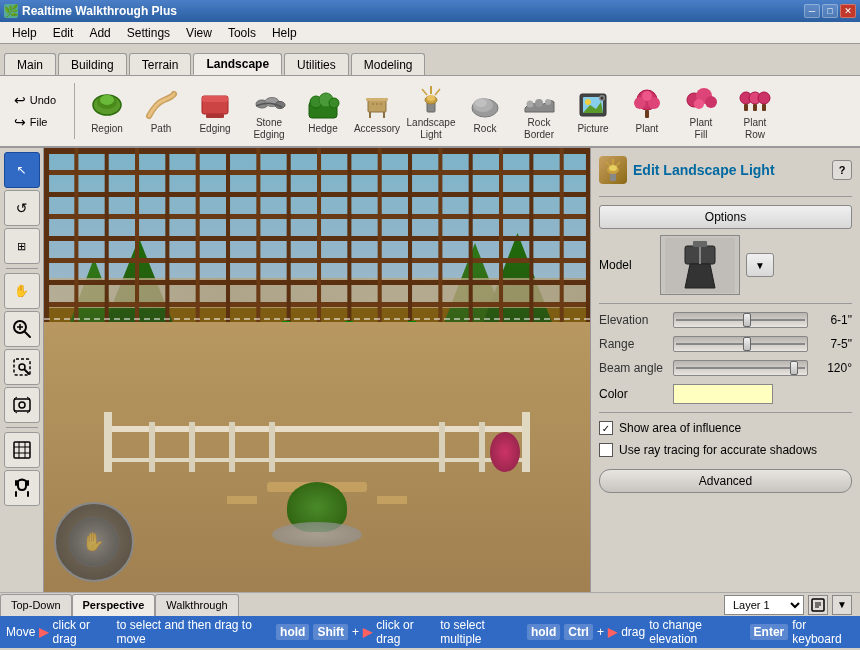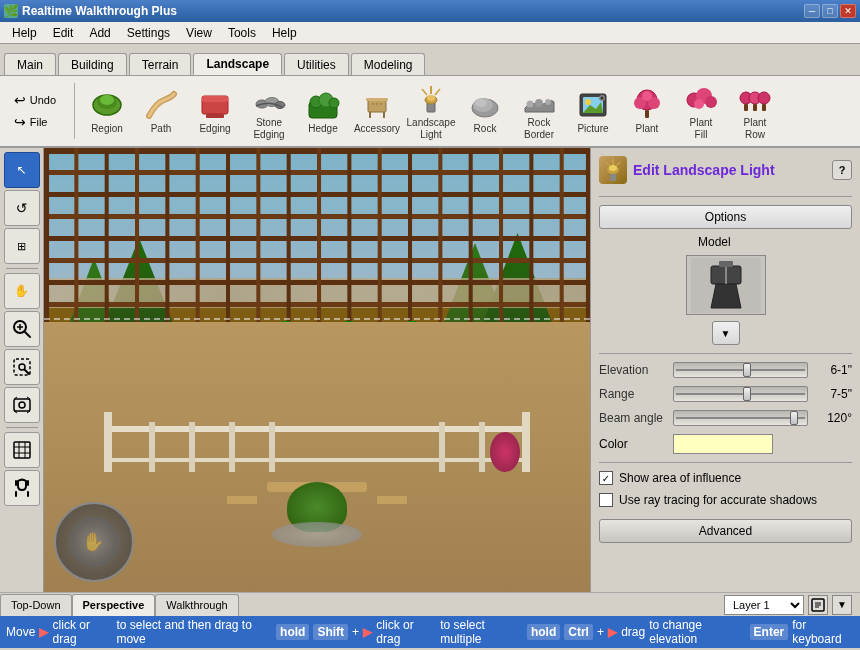--- a/index.html
+++ b/index.html
@@ -212,21 +212,21 @@
       background: linear-gradient(135deg, #c8a060, #8B6914);
       border-radius: 4px;
       display: flex;
       align-items: center;
       justify-content: center;
       font-size: 16px;
     }
     #panel-title {
       font-size: 14px;
       font-weight: bold;
-      color: #6d28d9;
+      color: #0369a1;
     }
     #panel-help {
       width: 20px;
       height: 20px;
       border: 1px solid #888;
       background: #e0dcd8;
       border-radius: 3px;
       display: flex;
       align-items: center;
       justify-content: center;
@@ -245,21 +245,20 @@
       text-align: center;
       cursor: pointer;
       font-size: 12px;
     }
 
     
     #model-row {
       display: flex;
       align-items: center;
       gap: 6px;
-      flex-direction: column;
     }
     #model-label { width: 55px; font-size: 12px; }
     #model-preview {
       width: 80px;
       height: 60px;
       background: #c8c4c0;
       border: 1px solid #888;
       display: flex;
       align-items: center;
       justify-content: center;
@@ -351,21 +350,21 @@
     }
     .check-box.checked { color: #000; }
     .check-label { font-size: 12px; }
 
     
     #advanced-btn {
       width: 100%;
       padding: 4px 8px;
       background: linear-gradient(to bottom, #e8e4e0, #c8c4c0);
       border: 1px solid #888;
-      border-radius: 3px;
+      border-radius: 11px;
       text-align: center;
       cursor: pointer;
       font-size: 12px;
       margin-top: 4px;
     }
     .view-tab {
       height: 22px;
       padding: 0 10px;
       border: 1px solid #999;
       border-bottom: none;

